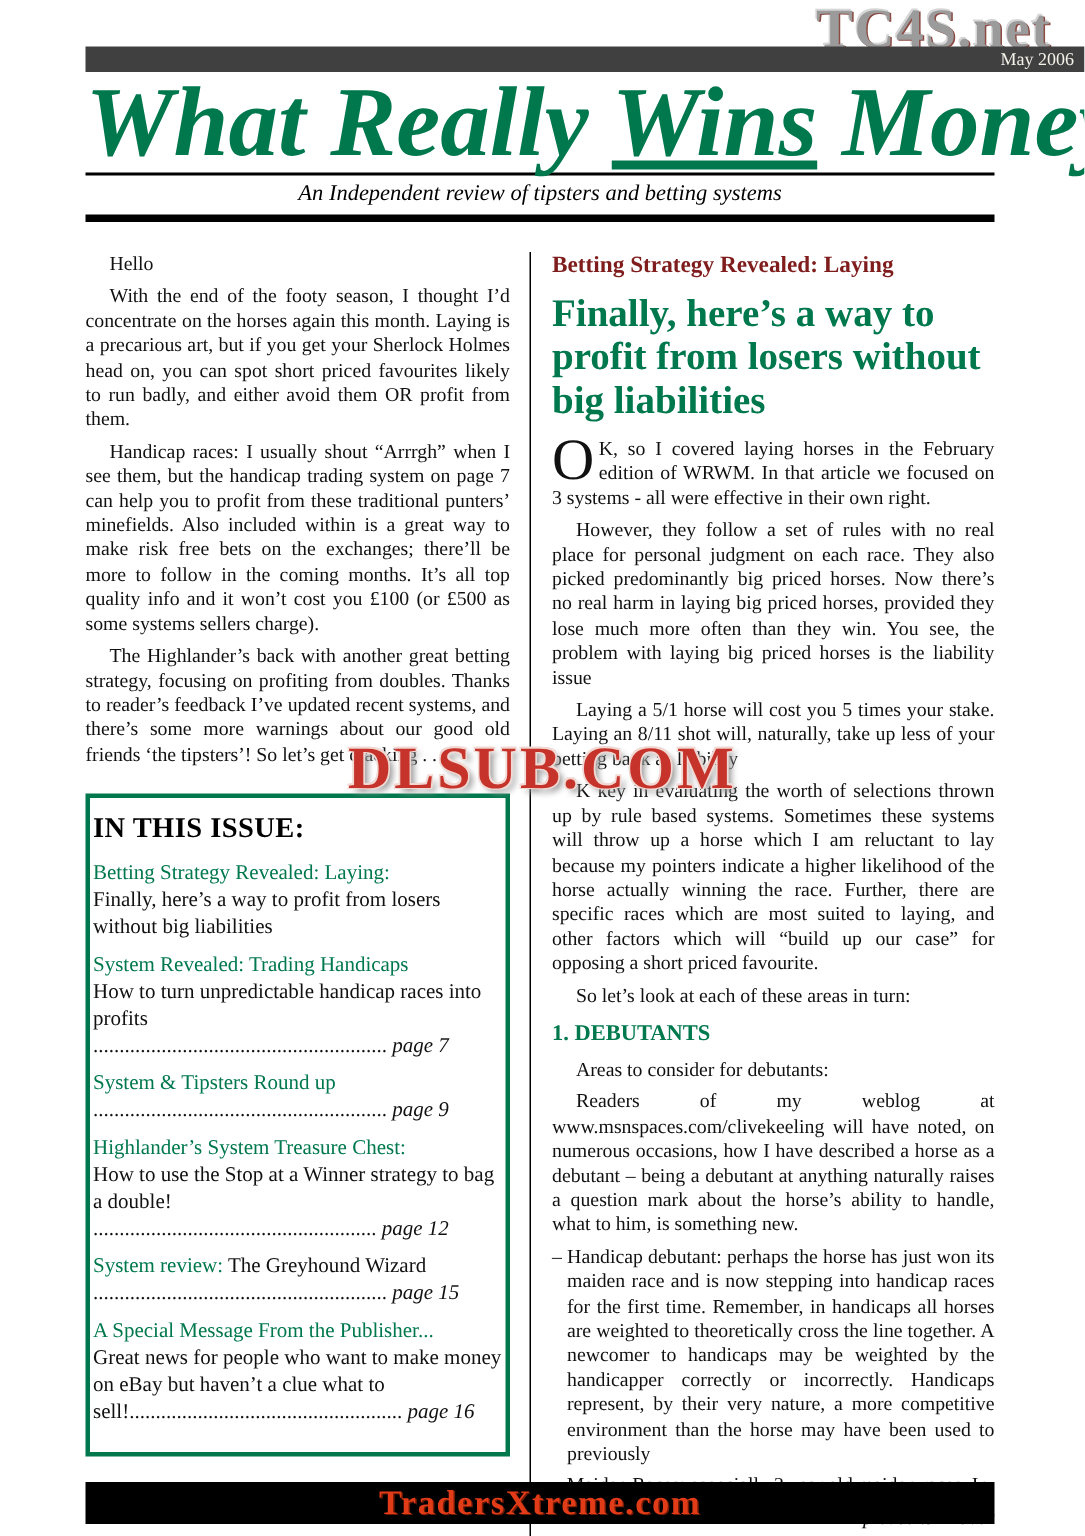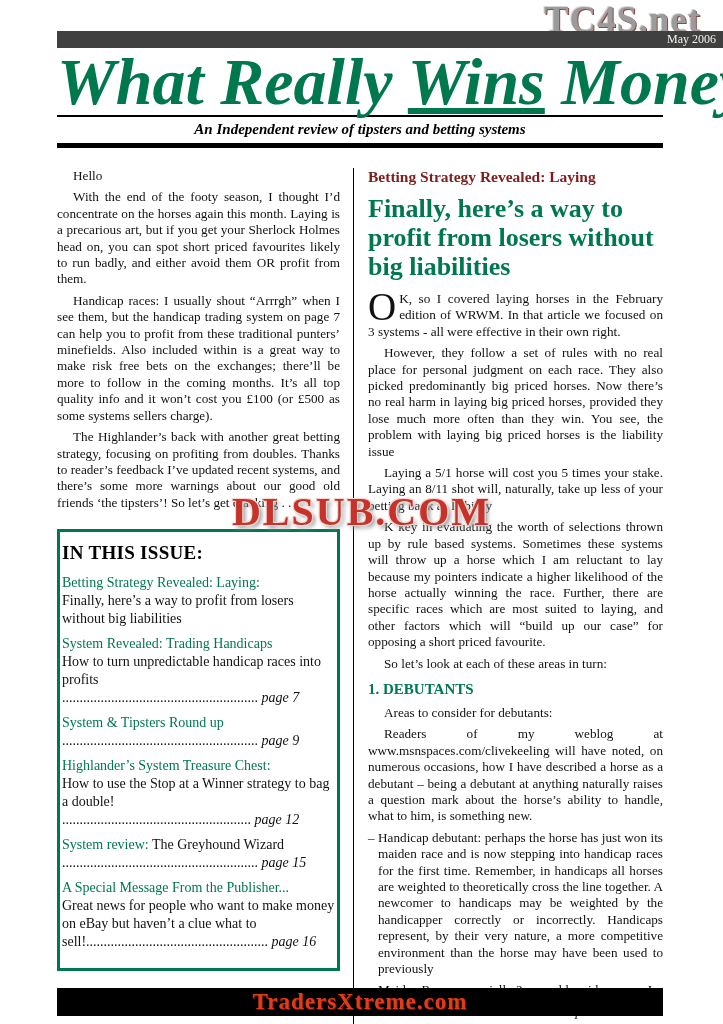--- a/index.html
+++ b/index.html
@@ -16,21 +16,21 @@
   }
   
   .topbar { position:absolute; top:31px; left:57px; width:699px; height:17px; background:#404040; }
   .topbar .date { position:absolute; right:40px; top:1px; color:#f5f2ea; font-size:12px; line-height:15px; }
 
   
   .masthead { position:absolute; top:52px; left:57px; width:606px; text-align:center; }
   .mast-title { margin:0; font-size:66px; font-style:italic; font-weight:bold; color:#00784e; white-space:nowrap; line-height:60px; }
   .mast-title .u { text-decoration:underline; }
   .rule-thin { border-top:2px solid #000; margin-top:3px; }
-  .tagline { font-size:15px; font-weight:bold; font-style:italic; padding:4px 0 5px; color:#000; }
+  .tagline { font-size:15px; font-weight:normal; font-style:italic; padding:4px 0 5px; color:#000; }
   .rule-thick { border-top:5px solid #000; }
 
   
   .columns { position:absolute; top:168px; left:57px; width:606px; display:flex; align-items:stretch; }
   .col-left { width:296px; padding-right:13px; box-sizing:border-box; }
   .col-right { width:310px; padding-left:14px; border-left:1px solid #000; box-sizing:border-box; }
 
   .greeting { margin:0 0 5px; font-size:13.2px; line-height:16.4px; text-indent:16px; }
   .body { font-size:13.2px; line-height:16.4px; text-align:justify; margin:0 0 5px; text-indent:16px; }
   .body.noindent { text-indent:0; }

